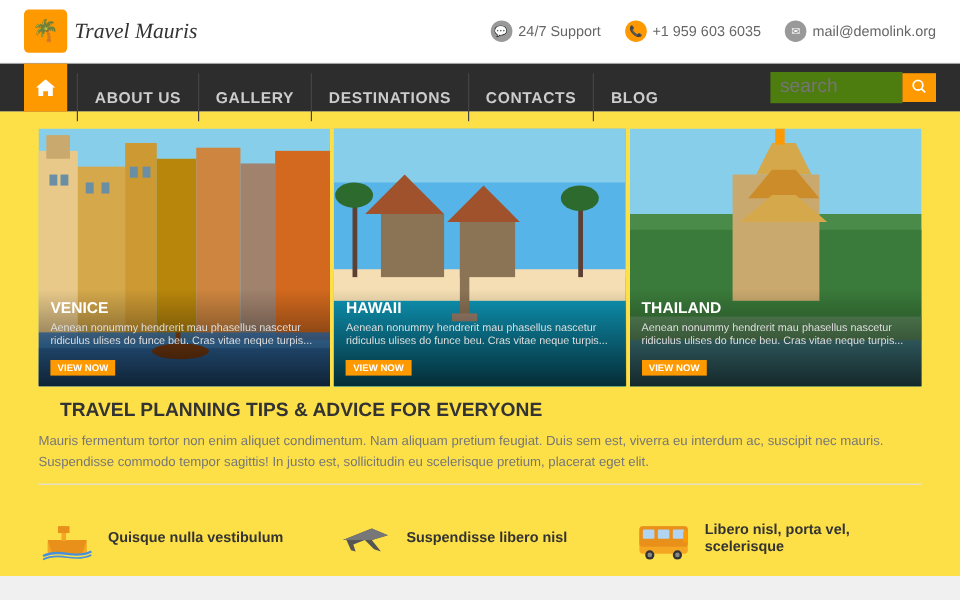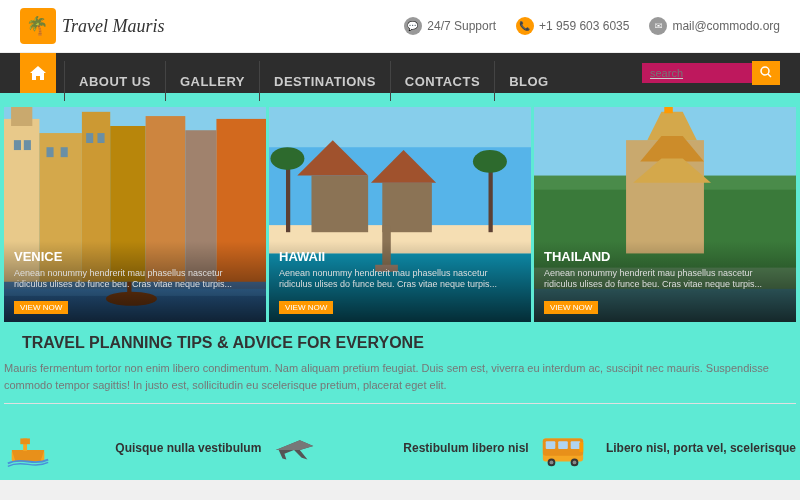--- a/index.html
+++ b/index.html
@@ -95,42 +95,41 @@
       text-transform: uppercase;
       font-weight: bold;
       letter-spacing: 0.5px;
     }
     .nav-search {
       margin-left: auto;
       display: flex;
       align-items: center;
     }
     .nav-search input {
-      background: #be185d;
+      background: #4d7c0f;
       border: none;
       color: #ccc;
       padding: 4px 8px;
-      font-size: 11px;
+      font-size: 16px;
       width: 110px;
       outline: none;
-      text-decoration: underline;
     }
     .nav-search button {
       background: #f90;
       border: none;
       color: #fff;
       padding: 4px 8px;
       cursor: pointer;
       height: 24px;
     }
 
     
     .main-content {
-      background: #5eead4;
-      padding: 14px 4px 10px;
+      background: #fde047;
+      padding: 14px 32px 10px;
     }
 
     
     .gallery {
       display: flex;
       gap: 3px;
       height: 215px;
     }
     .gallery-item {
       flex: 1;
@@ -158,21 +157,21 @@
       color: #ddd;
       margin-bottom: 5px;
     }
     .view-now-btn {
       display: inline-block;
       background: #f90;
       color: #fff;
       font-size: 8px;
       padding: 2px 6px;
       text-transform: uppercase;
-      font-weight: normal;
+      font-weight: bold;
       cursor: pointer;
     }
 
     
     .tips-section {
       padding: 12px 0 8px;
     }
     .tips-title {
       font-size: 16px;
       font-weight: bold;
@@ -197,21 +196,20 @@
     .features {
       display: flex;
       gap: 10px;
       padding-top: 8px;
     }
     .feature-item {
       flex: 1;
       display: flex;
       align-items: center;
       gap: 10px;
-      justify-content: space-between;
     }
     .feature-icon {
       width: 48px;
       height: 42px;
       flex-shrink: 0;
       display: flex;
       align-items: center;
       justify-content: center;
     }
     .feature-text h4 {
@@ -233,21 +231,21 @@
     <div class="top-contact-item">
       <div class="contact-icon" style="background:#999;">💬</div>
       <span>24/7 Support</span>
     </div>
     <div class="top-contact-item">
       <div class="contact-icon" style="background:#f90;">📞</div>
       <span>+1 959 603 6035</span>
     </div>
     <div class="top-contact-item">
       <div class="contact-icon" style="background:#999;">✉</div>
-      <span>mail@commodo.org</span>
+      <span>mail@demolink.org</span>
     </div>
   </div>
 </div>
 
 <div class="nav-bar">
   <div class="nav-home">
     <svg width="16" height="14" viewBox="0 0 16 14" fill="white">
       <path d="M8 0L0 7h2v7h4v-4h4v4h4V7h2z"></path>
     </svg>
   </div>
@@ -363,21 +361,21 @@
       <div class="gallery-overlay">
         <div class="gallery-title">THAILAND</div>
         <div class="gallery-desc">Aenean nonummy hendrerit mau phasellus nascetur ridiculus ulises do funce beu. Cras vitae neque turpis...</div>
         <div class="view-now-btn">VIEW NOW</div>
       </div>
     </div>
   </div>
 
   <div class="tips-section">
     <h2 class="tips-title">TRAVEL PLANNING TIPS &amp; ADVICE FOR EVERYONE</h2>
-    <p class="tips-desc">Mauris fermentum tortor non enim libero condimentum. Nam aliquam pretium feugiat. Duis sem est, viverra eu interdum ac, suscipit nec mauris. Suspendisse commodo tempor sagittis! In justo est, sollicitudin eu scelerisque pretium, placerat eget elit.</p>
+    <p class="tips-desc">Mauris fermentum tortor non enim aliquet condimentum. Nam aliquam pretium feugiat. Duis sem est, viverra eu interdum ac, suscipit nec mauris. Suspendisse commodo tempor sagittis! In justo est, sollicitudin eu scelerisque pretium, placerat eget elit.</p>
     <div class="divider"></div>
   </div>
 
   <div class="features">
 
     <div class="feature-item">
       <div class="feature-icon">
         <svg width="50" height="42" viewBox="0 0 50 42" fill="none" xmlns="http://www.w3.org/2000/svg">
           <rect x="8" y="22" width="34" height="12" rx="2" fill="#F5A623"></rect>
           <polygon points="8,22 42,22 38,34 12,34" fill="#E8901A"></polygon>
@@ -393,21 +391,21 @@
     </div>
 
     <div class="feature-item">
       <div class="feature-icon">
         <svg width="50" height="42" viewBox="0 0 50 42" fill="none" xmlns="http://www.w3.org/2000/svg">
           <path d="M5 22 L30 12 L44 18 L30 22 L38 32 L32 30 L24 22 L14 26 L16 32 L12 31 L8 22Z" fill="#555"></path>
           <path d="M5 22 L30 12 L44 18 L30 22" fill="#777"></path>
         </svg>
       </div>
       <div class="feature-text">
-        <h4>Restibulum libero nisl</h4>
+        <h4>Suspendisse libero nisl</h4>
       </div>
     </div>
 
     <div class="feature-item">
       <div class="feature-icon">
         <svg width="50" height="42" viewBox="0 0 50 42" fill="none" xmlns="http://www.w3.org/2000/svg">
           <rect x="4" y="10" width="42" height="24" rx="3" fill="#F5A623"></rect>
           <rect x="4" y="10" width="42" height="18" rx="3" fill="#E8901A"></rect>
           <rect x="7" y="13" width="10" height="8" rx="1" fill="#B0D4F1"></rect>
           <rect x="20" y="13" width="10" height="8" rx="1" fill="#B0D4F1"></rect>

